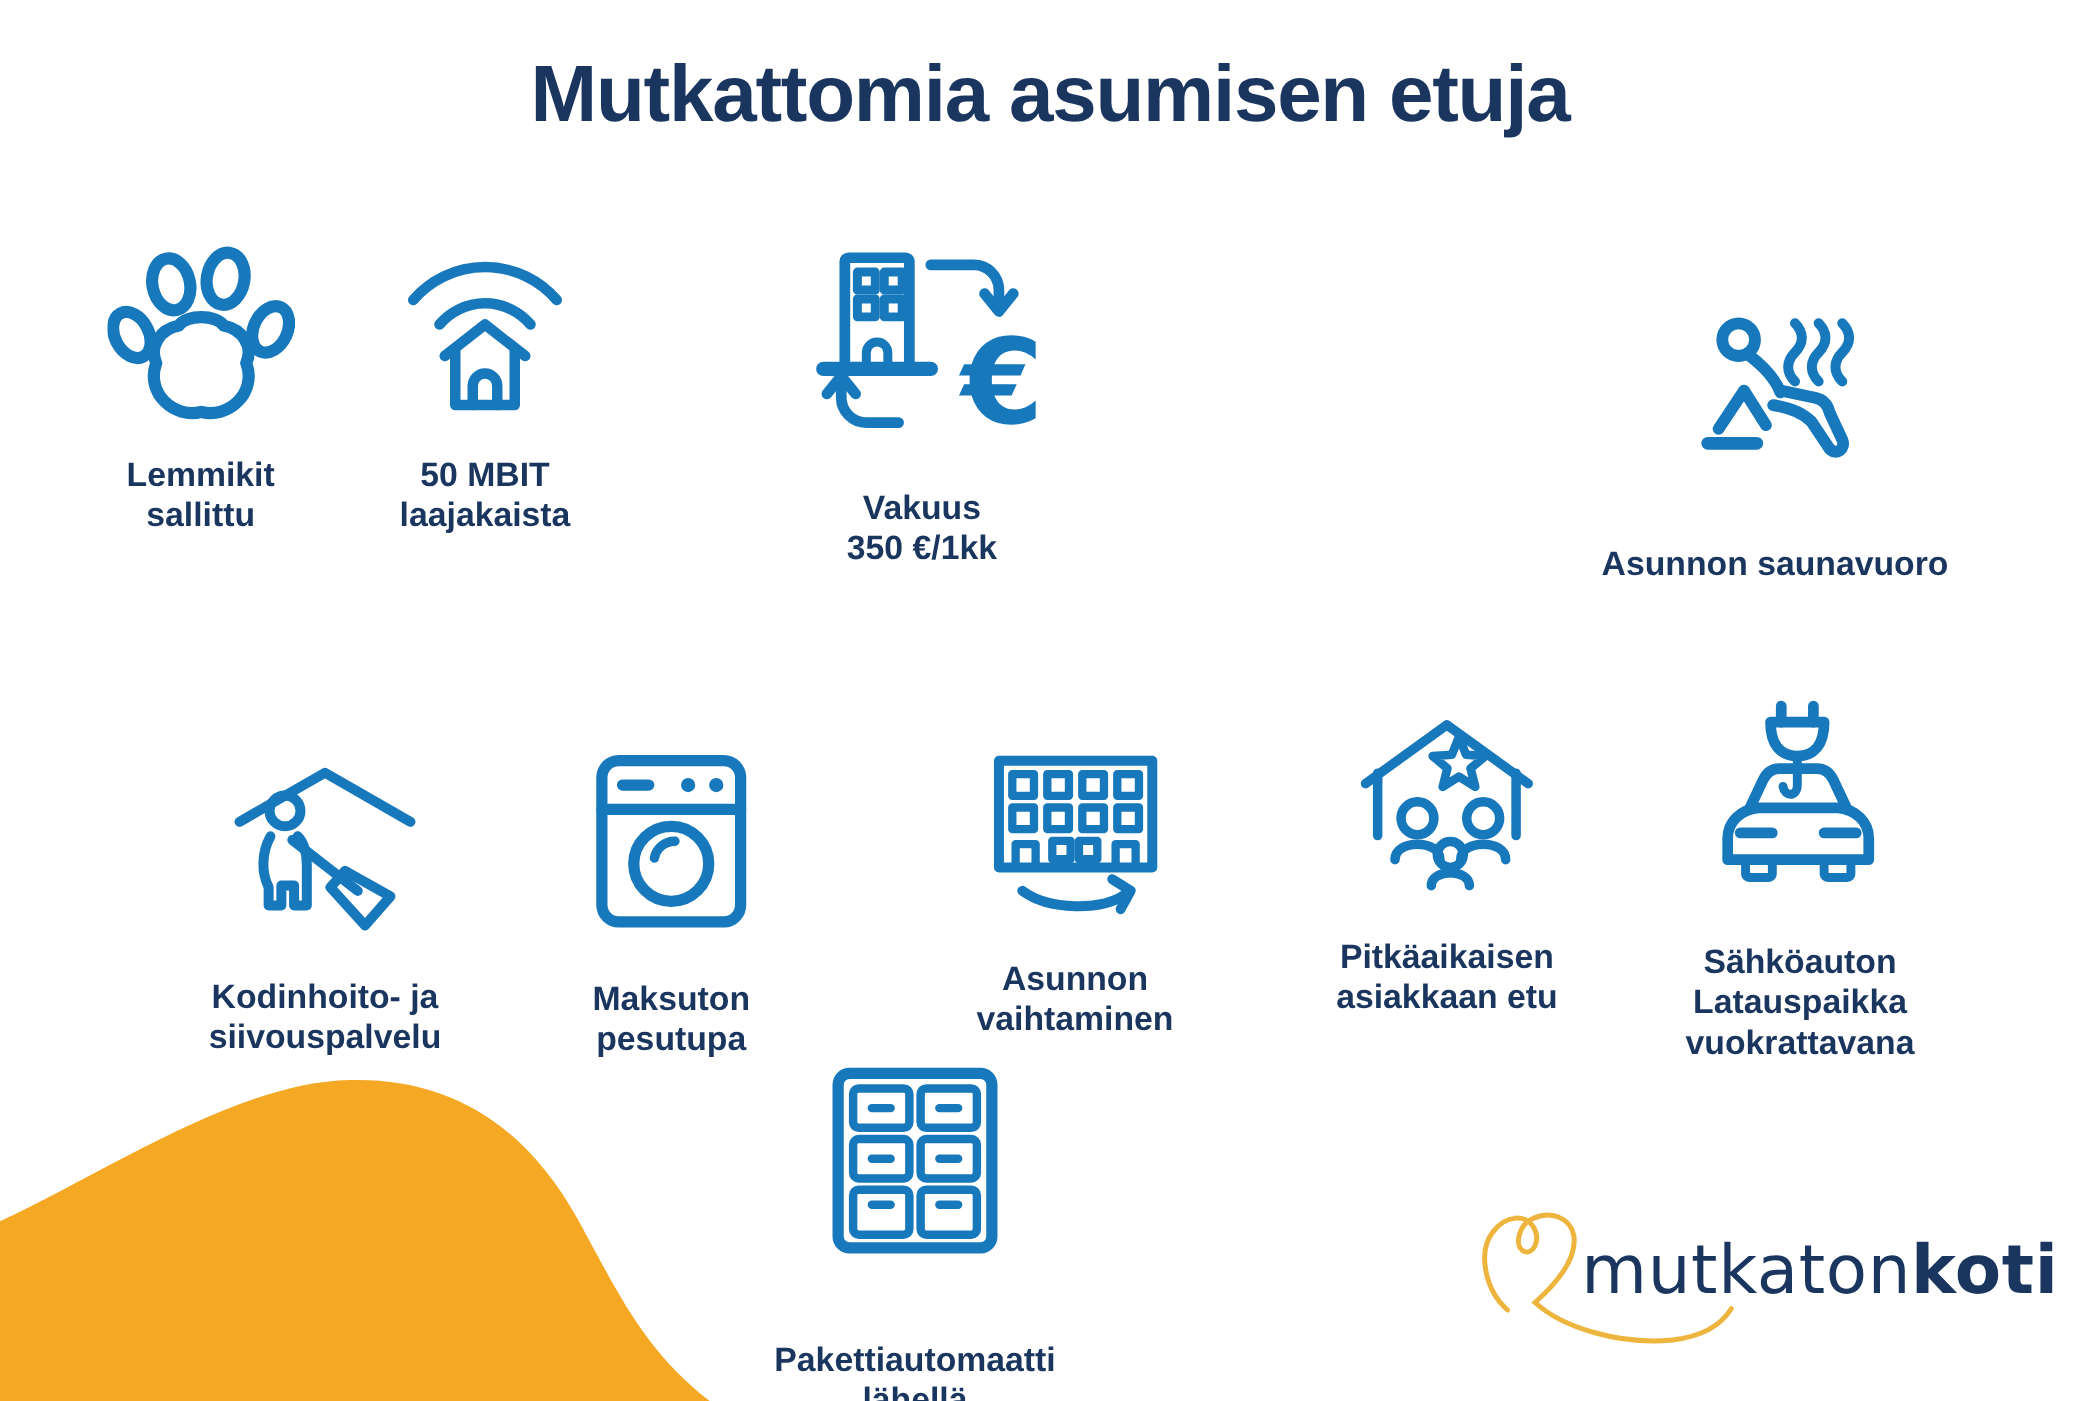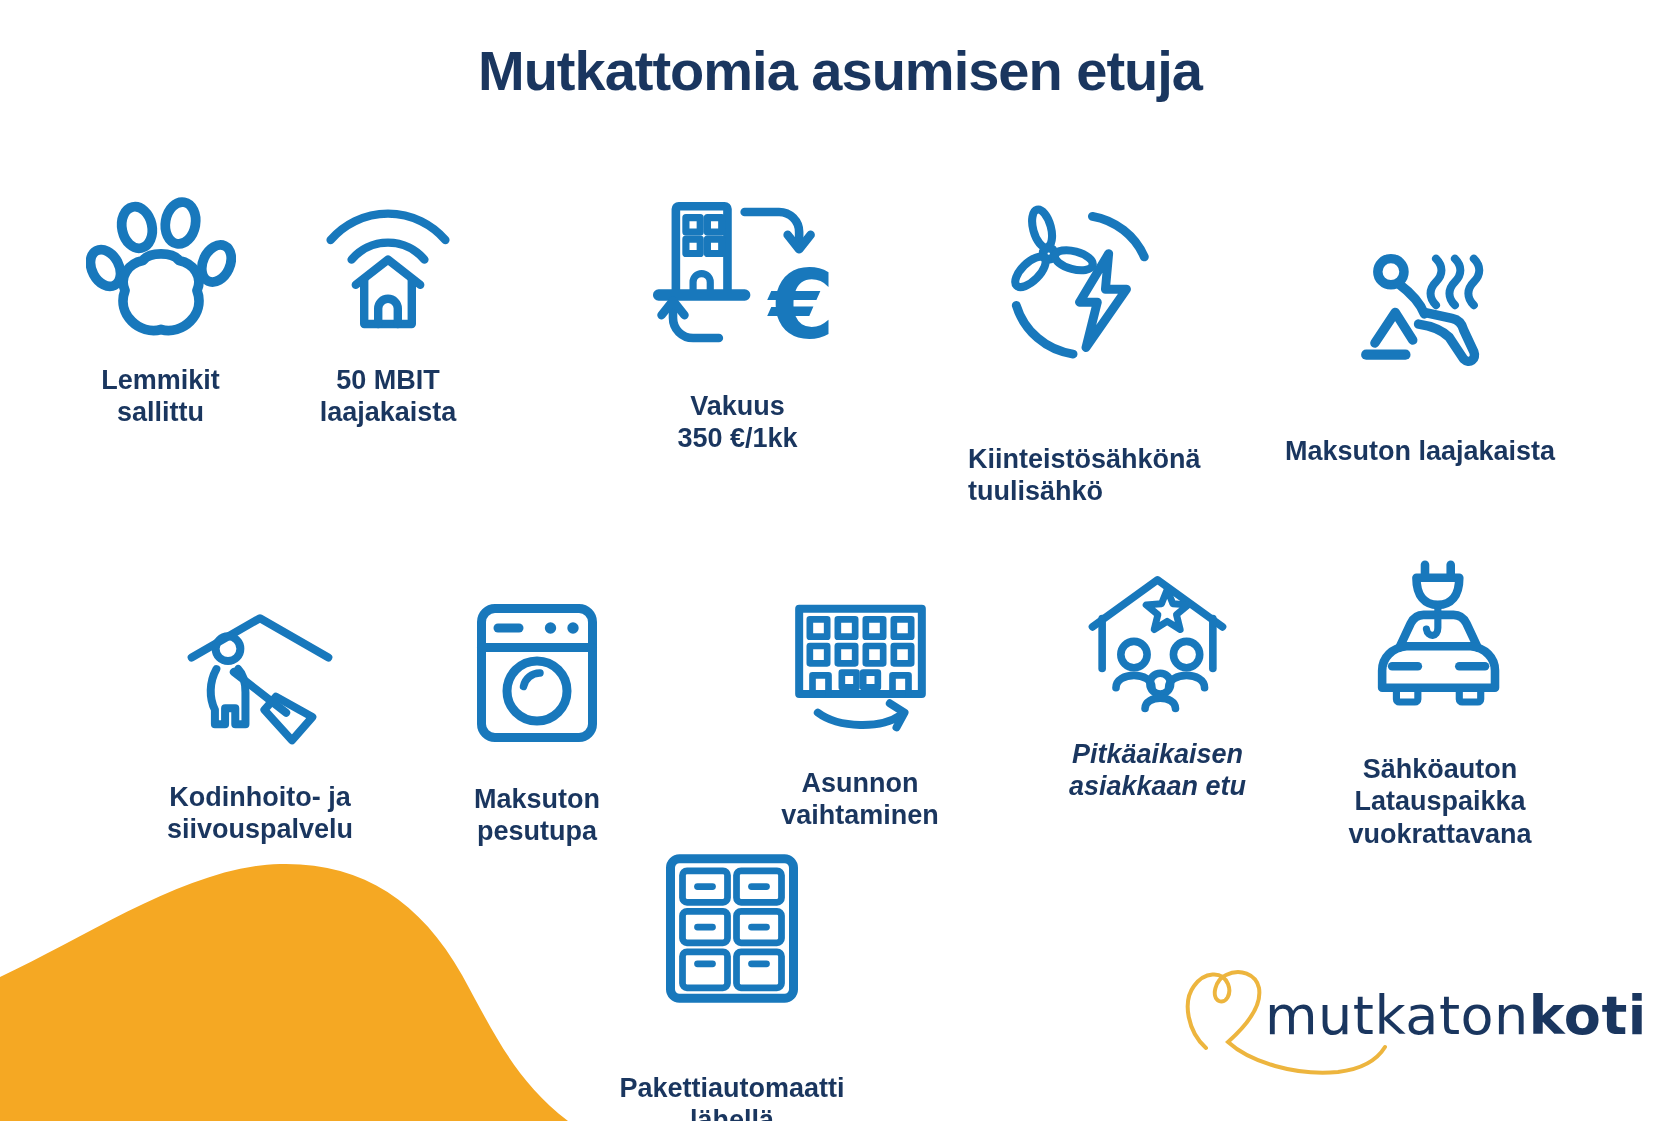--- a/index.html
+++ b/index.html
@@ -3,21 +3,21 @@
 <meta charset="utf-8">
 <style>
   html,body { margin:0; padding:0; background:#fff; }
   .canvas {
     position:relative; width:1680px; height:1121px; background:#ffffff;
     overflow:hidden; font-family:"Liberation Sans", sans-serif;
     --blue:#1878BC; --navy:#1A365F; --yellow:#F5A823; --logo-yellow:#EDB53E;
   }
   .title {
     position:absolute; top:38px; left:0; width:100%;
-    text-align:center; font-size:56px; font-weight:700; letter-spacing:-1px;
+    text-align:center; font-size:64px; font-weight:700; letter-spacing:-1px;
     color:var(--navy); margin:0;
   }
   .benefit { position:absolute; display:flex; flex-direction:column; align-items:center; }
   .benefit.left { align-items:flex-start; }
   .benefit svg { color:var(--blue); flex:0 0 auto; }
   .blabel {
     font-size:27px; font-weight:700; line-height:1.2; color:var(--navy);
     text-align:center; white-space:pre-line;
   }
   .benefit.left .blabel { text-align:left; }
@@ -73,46 +73,33 @@
       <path d="M80,12 H104 a14 14 0 0 1 14,14 v8"></path>
       <path d="M110,28 l8,10 8,-10"></path>
       <path d="M62,100 H44 a14 14 0 0 1 -14,-14 v-8"></path>
       <path d="M22,84 l8,-10 8,10"></path>
       <text x="97" y="100" font-size="66" font-weight="bold" fill="currentColor" stroke="none" font-family="DejaVu Sans, sans-serif">€</text>
     </svg>
     <div class="blabel" style="margin-top:30px;">Vakuus
 350 €/1kk</div>
   </div>
 
-  <div class="benefit left" style="left:968px; top:205px; width:270px;">
-    <svg width="165" height="162" viewBox="0 0 100 100" style="margin-left:29px;" fill="none" stroke="currentColor" stroke-width="5.5" stroke-linecap="round" stroke-linejoin="round">
-      <path d="M58,7 A43 43 0 0 1 90,32"></path>
-      <path d="M11,62 A43 43 0 0 0 46,92"></path>
-      <circle cx="31" cy="30" r="3.5"></circle>
-      <ellipse cx="26.9" cy="14.5" rx="5.5" ry="12" transform="rotate(-15 26.9 14.5)" stroke-width="5"></ellipse>
-      <ellipse cx="46.5" cy="34.1" rx="5.5" ry="12" transform="rotate(105 46.5 34.1)" stroke-width="5"></ellipse>
-      <ellipse cx="19.7" cy="41.3" rx="5.5" ry="12" transform="rotate(-135 19.7 41.3)" stroke-width="5"></ellipse>
-      <path d="M68,30 L50,60 H61 L54,88 L79,52 H66 Z"></path>
-    </svg>
-    <div class="blabel" style="margin-top:76px;">Kiinteistösähkönä
-tuulisähkö</div>
-  </div>
 
   <div class="benefit" style="left:1250px; top:247px; width:340px;">
     <svg width="150" height="160" viewBox="0 0 100 110" fill="none" stroke="currentColor" stroke-width="6.5" stroke-linecap="round" stroke-linejoin="round">
       <circle cx="30" cy="17" r="9"></circle>
       <path d="M35,25 C43,31 50,38 53,46"></path>
       <path d="M19,66 L33,45 L45,64"></path>
       <path d="M53,45 L72,49 C77,50 79,53 80,57 L87,72 C89,77 84,81 80,77 L70,62 C64,56 56,54 49,53"></path>
       <path d="M13,74 H40" stroke-width="7"></path>
       <path d="M61,8 c5,5 5,11 0,16 c-5,5 -5,11 0,16" stroke-width="5.5"></path>
       <path d="M74,8 c5,5 5,11 0,16 c-5,5 -5,11 0,16" stroke-width="5.5"></path>
       <path d="M87,8 c5,5 5,11 0,16 c-5,5 -5,11 0,16" stroke-width="5.5"></path>
     </svg>
-    <div class="blabel" style="margin-top:28px;">Maksuton laajakaista</div>
+    <div class="blabel" style="margin-top:28px;">Asunnon saunavuoro</div>
   </div>
 
   <div class="benefit" style="left:130px; top:598px; width:260px;gap:14px;">
     <svg width="160" height="148" viewBox="0 0 110 92" fill="none" stroke="currentColor" stroke-width="5.5" stroke-linecap="round" stroke-linejoin="round">
       <path d="M8,36 L55,9 L102,36"></path>
       <circle cx="33" cy="30" r="8.5"></circle>
       <path d="M25,44 C20,53 20,64 24,72 L24,82 H31 L31,71 H38 L38,82 H45 L45,60 C45,52 43,47 40,44"></path>
       <path d="M37,46 L73,74"></path>
       <path d="M66,63 L91,77 L77,93 L58,72 Z"></path>
     </svg>
@@ -162,21 +149,21 @@
       <path d="M15,38 V74"></path>
       <path d="M95,38 V74"></path>
       <path d="M62,17 L66.1,27.3 L77.2,28.1 L68.7,35.2 L71.4,45.9 L62,40 L52.6,45.9 L55.3,35.2 L46.8,28.1 L57.9,27.3 Z" stroke-width="5"></path>
       <circle cx="38" cy="64" r="9.5"></circle>
       <path d="M25,88 C25,76 51,76 51,88"></path>
       <circle cx="76" cy="64" r="9.5"></circle>
       <path d="M63,88 C63,76 89,76 89,88"></path>
       <circle cx="57" cy="85" r="7.5"></circle>
       <path d="M46,103 C46,93 68,93 68,103"></path>
     </svg>
-    <div class="blabel" style="margin-top:17px;font-style:italic;">Pitkäaikaisen
+    <div class="blabel" style="margin-top:28px;">Pitkäaikaisen
 asiakkaan etu</div>
   </div>
 
   <div class="benefit" style="left:1305px; top:556px; width:270px;">
     <svg width="150" height="172" viewBox="0 0 105 120" fill="none" stroke="currentColor" stroke-width="6" stroke-linecap="round" stroke-linejoin="round">
       <path d="M42,6 V15"></path>
       <path d="M60,6 V15"></path>
       <path d="M36,15 H66 C66,28 60,34 51,34 C42,34 36,28 36,15 Z"></path>
       <path d="M51,34 V50 C51,57 44,57 43,51" stroke-width="5"></path>
       <path d="M24,64 L32,47 C34,43 37,41 41,41 H62 C66,41 69,43 71,47 L79,64"></path>

